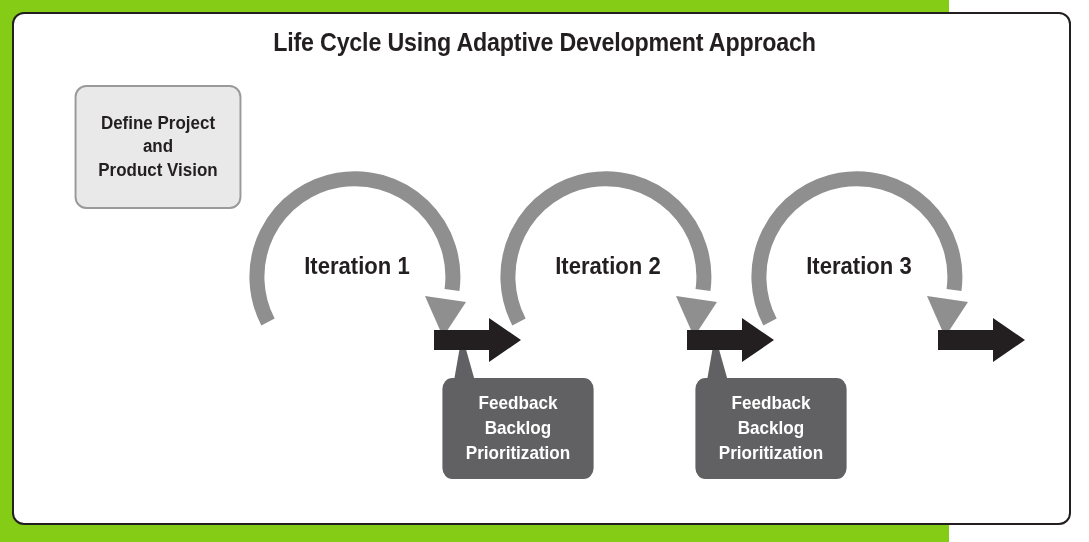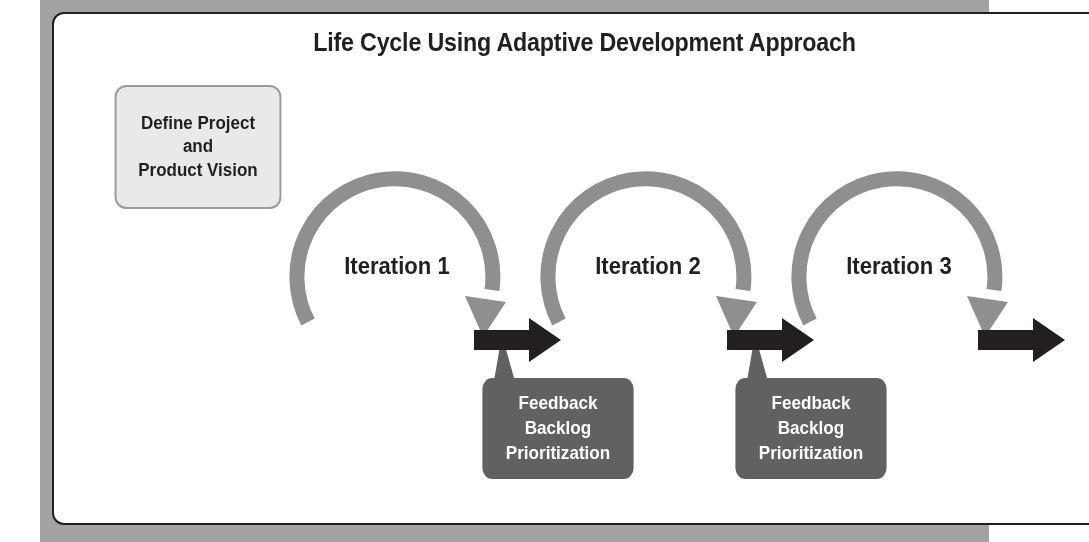--- a/index.html
+++ b/index.html
@@ -10,22 +10,21 @@
   body {
     width: 1089px;
     height: 542px;
     font-family: "Liberation Sans", sans-serif;
     overflow: hidden;
   }
   #canvas {
     position: relative;
     width: 949px;
     height: 542px;
-    background: #a3a3a3;
-    margin-left: 40px;
+    background: #84cc16;
   }
   #frame {
     position: absolute;
     left: 12px;
     top: 12px;
     width: 1059px;
     height: 513px;
     border: 2.5px solid #231f20;
     border-radius: 12px;
     box-sizing: border-box;

